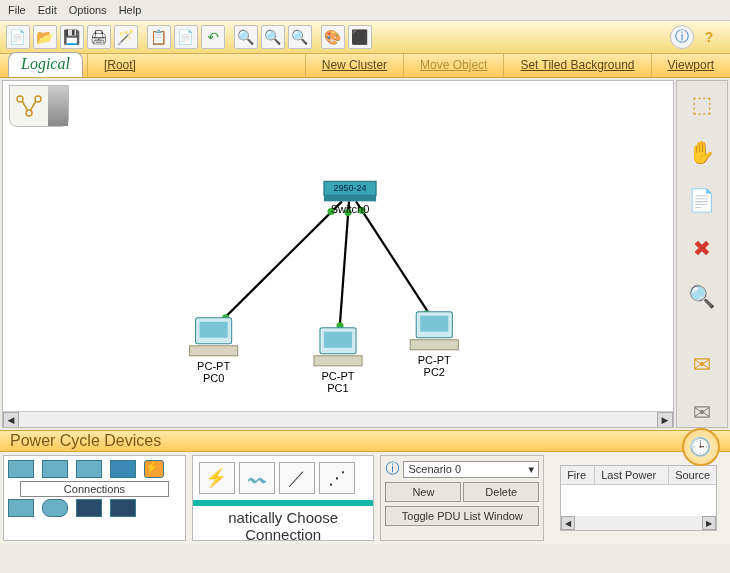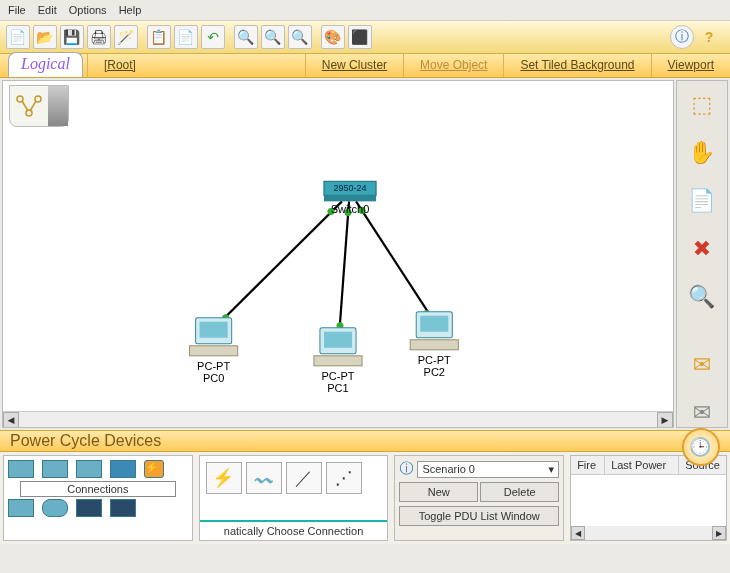--- a/index.html
+++ b/index.html
@@ -48,21 +48,21 @@
   }
   .logical-tab {
     background: #fff;
     border: 1px solid #aaa;
     border-bottom: none;
     border-radius: 8px 8px 0 0;
     padding: 2px 12px;
     margin: -2px 4px 0 8px;
     font-style: italic;
     font-family: Georgia, serif;
-    color: #8b5cf6;
+    color: #15803d;
     font-size: 16px;
   }
   .nav-item {
     padding: 4px 16px;
     color: #5a4a1a;
     border-left: 1px solid #d8b45a;
     text-decoration: underline;
   }
   .workspace-row { display: flex; height: 352px; }
   .canvas-wrap {
@@ -112,28 +112,28 @@
   }
   .bottom-panel { display:flex; height:92px; background:#f2f0e8; }
   .device-palette { width:190px; border:1px solid #bbb; margin:3px; background:#fff; padding:4px; }
   .dp-row { display:flex; gap:8px; align-items:center; margin-bottom:3px;}
   .dp-icon { width:26px; height:18px; background:#6ab0c4; border:1px solid #3a7a8a;}
   .dp-icon.orange { background:#f5a030;}
   .conn-label { border:1px solid #888; text-align:center; font-size:11px; padding:1px 4px; margin:2px 12px;}
   .cable-palette { width:190px; border:1px solid #bbb; margin:3px; background:#fff; display:flex; flex-direction:column;}
   .cable-row { display:flex; gap:4px; padding:6px;}
   .cable-btn { width:36px; height:32px; border:1px solid #aaa; background:#f8f8f8; display:flex; align-items:center; justify-content:center; font-size:18px;}
-  .cable-foot { border-top:2px solid #14b8a6; padding:3px 6px; font-size:11px; text-align:center;}
+  .cable-foot { border-top:6px solid #14b8a6; padding:3px 6px; font-size:15px; text-align:center;}
   .scenario-panel { width:170px; border:1px solid #bbb; margin:3px; background:#f0eee6; padding:4px;}
   .scen-top { display:flex; align-items:center; gap:4px; margin-bottom:4px;}
   .scen-select { flex:1; border:1px solid #999; background:#fff; padding:1px 4px; font-size:11px; display:flex; justify-content:space-between;}
   .scen-btns { display:flex; gap:2px; margin-bottom:4px;}
   .scen-btn { flex:1; border:1px solid #999; background:#e8e6de; text-align:center; padding:3px; font-size:11px;}
   .toggle-btn { border:1px solid #999; background:#e8e6de; text-align:center; padding:3px; font-size:11px;}
-  .event-list { flex:1; border:1px solid #bbb; margin:3px; background:#fff; display:flex; flex-direction:column;}
+  .event-list { flex:1; border:1px solid #bbb; margin:13px; background:#fff; display:flex; flex-direction:column;}
   .ev-head { display:flex; border-bottom:1px solid #ccc; background:#efefef;}
   .ev-col { padding:3px 6px; border-right:1px solid #ccc; font-size:11px;}
   .ev-hscroll { margin-top:auto; height:14px; background:#eee; display:flex; justify-content:space-between;}
   .ev-arrow { width:14px; height:14px; background:#ddd; border:1px solid #aaa; font-size:8px; display:flex; align-items:center; justify-content:center;}
   .brand-scroll {
     position: absolute;
     right: 10px; top: 428px;
     width: 38px; height: 38px;
     border: 2px solid #e0a030;
     border-radius: 50%;

